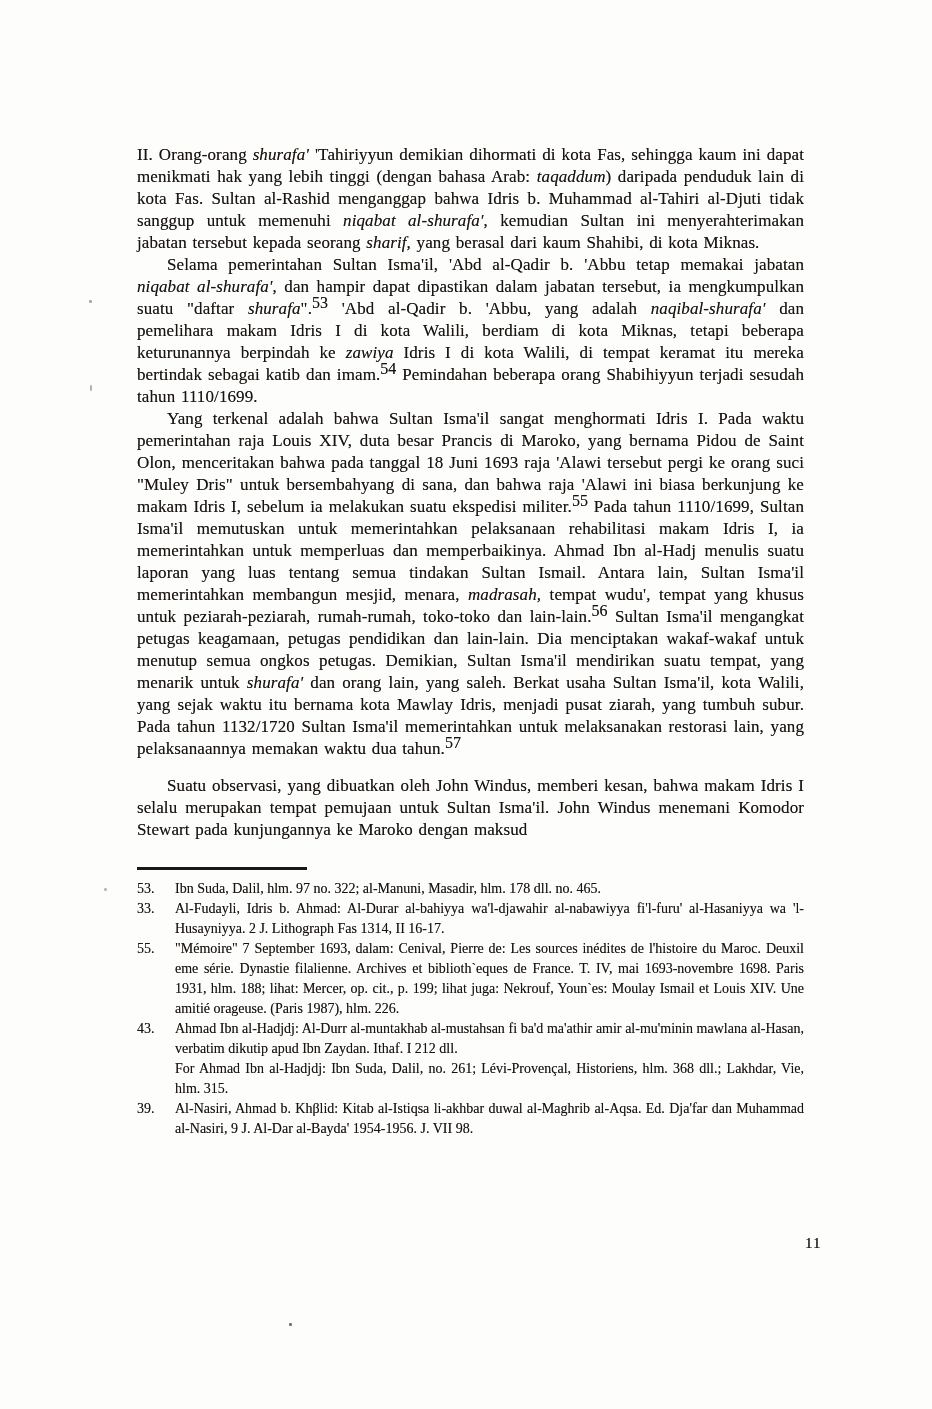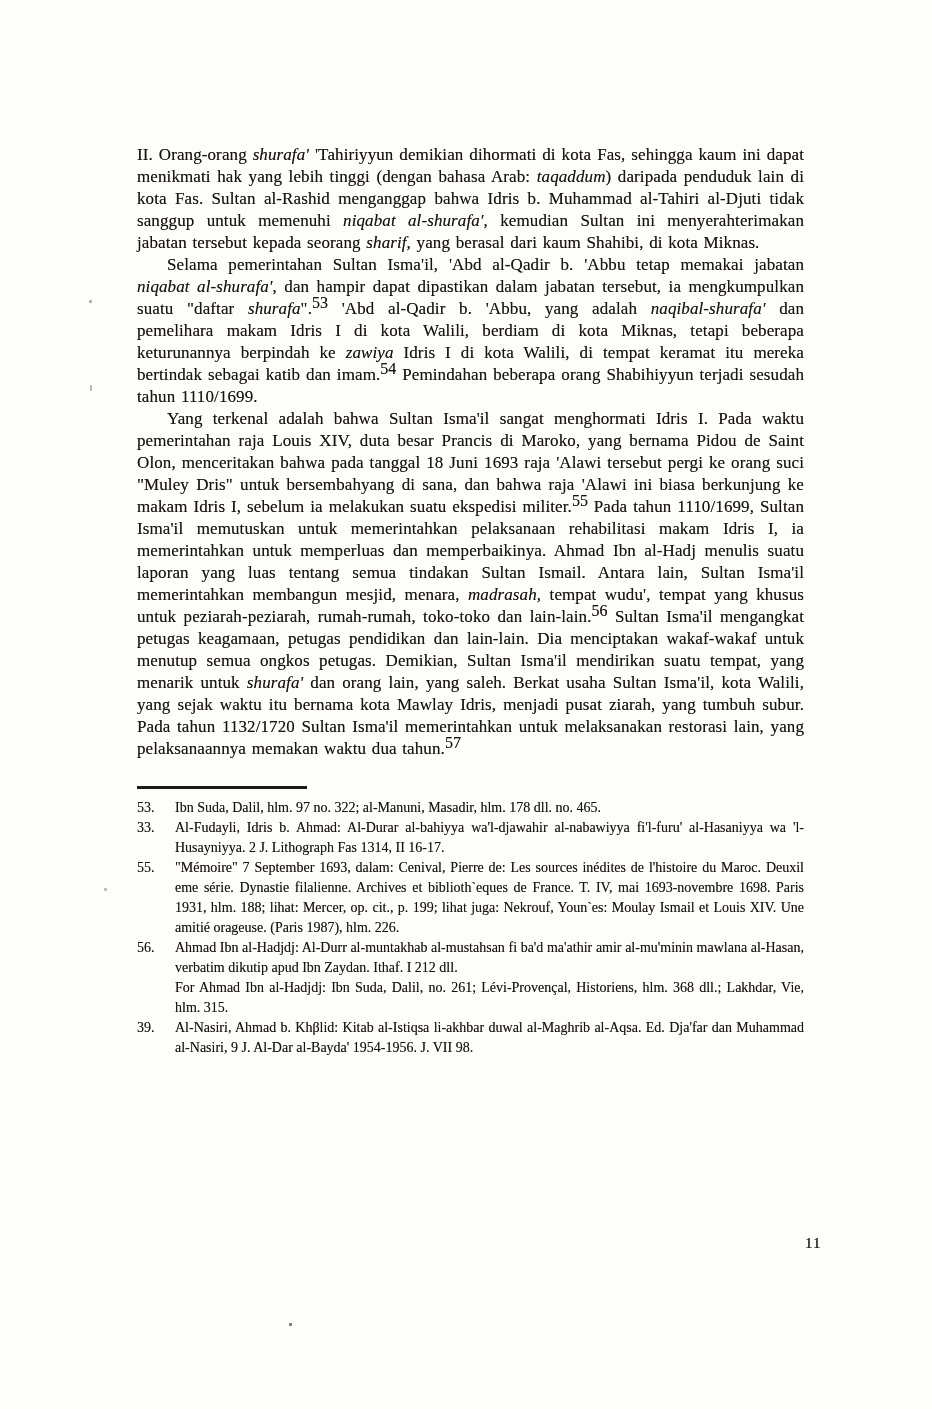--- a/index.html
+++ b/index.html
@@ -80,20 +80,21 @@
 </style>
 </head>
 <body>
 
 <div class="page">
   <div class="page-inner">
     <main class="body-text">
         <p class="body-para">II. Orang-orang <i>shurafa'</i> 'Tahiriyyun demikian dihormati di kota Fas, sehingga kaum ini dapat menikmati hak yang lebih tinggi (dengan bahasa Arab: <i>taqaddum</i>) daripada penduduk lain di kota Fas. Sultan al-Rashid menganggap bahwa Idris b. Muhammad al-Tahiri al-Djuti tidak sanggup untuk memenuhi <i>niqabat al-shurafa'</i>, kemudian Sultan ini menyerahterimakan jabatan tersebut kepada seorang <i>sharif,</i> yang berasal dari kaum Shahibi, di kota Miknas.</p>
         <p class="body-para indent">Selama pemerintahan Sultan Isma'il, 'Abd al-Qadir b. 'Abbu tetap memakai jabatan <i>niqabat al-shurafa'</i>, dan hampir dapat dipastikan dalam jabatan tersebut, ia mengkumpulkan suatu "daftar <i>shurafa</i>".<sup>53</sup> 'Abd al-Qadir b. 'Abbu, yang adalah <i>naqibal-shurafa'</i> dan pemelihara makam Idris I di kota Walili, berdiam di kota Miknas, tetapi beberapa keturunannya berpindah ke <i>zawiya</i> Idris I di kota Walili, di tempat keramat itu mereka bertindak sebagai katib dan imam.<sup>54</sup> Pemindahan beberapa orang Shabihiyyun terjadi sesudah tahun 1110/1699.</p>
         <p class="body-para indent">Yang terkenal adalah bahwa Sultan Isma'il sangat menghormati Idris I. Pada waktu pemerintahan raja Louis XIV, duta besar Prancis di Maroko, yang bernama Pidou de Saint Olon, menceritakan bahwa pada tanggal 18 Juni 1693 raja 'Alawi tersebut pergi ke orang suci "Muley Dris" untuk bersembahyang di sana, dan bahwa raja 'Alawi ini biasa berkunjung ke makam Idris I, sebelum ia melakukan suatu ekspedisi militer.<sup>55</sup> Pada tahun 1110/1699, Sultan Isma'il memutuskan untuk memerintahkan pelaksanaan rehabilitasi makam Idris I, ia memerintahkan untuk memperluas dan memperbaikinya. Ahmad Ibn al-Hadj menulis suatu laporan yang luas tentang semua tindakan Sultan Ismail. Antara lain, Sultan Isma'il memerintahkan membangun mesjid, menara, <i>madrasah,</i> tempat wudu', tempat yang khusus untuk peziarah-peziarah, rumah-rumah, toko-toko dan lain-lain.<sup>56</sup> Sultan Isma'il mengangkat petugas keagamaan, petugas pendidikan dan lain-lain. Dia menciptakan wakaf-wakaf untuk menutup semua ongkos petugas. Demikian, Sultan Isma'il mendirikan suatu tempat, yang menarik untuk <i>shurafa'</i> dan orang lain, yang saleh. Berkat usaha Sultan Isma'il, kota Walili, yang sejak waktu itu bernama kota Mawlay Idris, menjadi pusat ziarah, yang tumbuh subur. Pada tahun 1132/1720 Sultan Isma'il memerintahkan untuk melaksanakan restorasi lain, yang pelaksanaannya memakan waktu dua tahun.<sup>57</sup></p>
+        <p class="body-para indent spaced">Suatu observasi, yang dibuatkan oleh John Windus, memberi kesan, bahwa makam Idris I selalu merupakan tempat pemujaan untuk Sultan Isma'il. John Windus menemani Komodor Stewart pada kunjungannya ke Maroko dengan maksud</p>
       </main>
     <div class="footnote-rule"></div>
     <section class="footnotes">
         <div class="fn">
           <span class="fn-num">53.</span>
           <div class="fn-body">
             <p>Ibn Suda, Dalil, hlm. 97 no. 322; al-Manuni, Masadir, hlm. 178 dll. no. 465.</p>
           </div>
         </div>
         <div class="fn">
@@ -102,21 +103,21 @@
             <p>Al-Fudayli, Idris b. Ahmad: Al-Durar al-bahiyya wa'l-djawahir al-nabawiyya fi'l-furu' al-Hasaniyya wa 'l-Husayniyya. 2 J. Lithograph Fas 1314, II 16-17.</p>
           </div>
         </div>
         <div class="fn">
           <span class="fn-num">55.</span>
           <div class="fn-body">
             <p>"Mémoire" 7 September 1693, dalam: Cenival, Pierre de: Les sources inédites de l'histoire du Maroc. Deuxil eme série. Dynastie filalienne. Archives et biblioth`eques de France. T. IV, mai 1693-novembre 1698. Paris 1931, hlm. 188; lihat: Mercer, op. cit., p. 199; lihat juga: Nekrouf, Youn`es: Moulay Ismail et Louis XIV. Une amitié orageuse. (Paris 1987), hlm. 226.</p>
           </div>
         </div>
         <div class="fn">
-          <span class="fn-num">56.</span>
+          <span class="fn-num">43.</span>
           <div class="fn-body">
             <p>Ahmad Ibn al-Hadjdj: Al-Durr al-muntakhab al-mustahsan fi ba'd ma'athir amir al-mu'minin mawlana al-Hasan, verbatim dikutip apud Ibn Zaydan. Ithaf. I 212 dll.</p>
             <p>For Ahmad Ibn al-Hadjdj: Ibn Suda, Dalil, no. 261; Lévi-Provençal, Historiens, hlm. 368 dll.; Lakhdar, Vie, hlm. 315.</p>
           </div>
         </div>
         <div class="fn">
           <span class="fn-num">39.</span>
           <div class="fn-body">
             <p>Al-Nasiri, Ahmad b. Khβlid: Kitab al-Istiqsa li-akhbar duwal al-Maghrib al-Aqsa. Ed. Dja'far dan Muhammad al-Nasiri, 9 J. Al-Dar al-Bayda' 1954-1956. J. VII 98.</p>
           </div>

